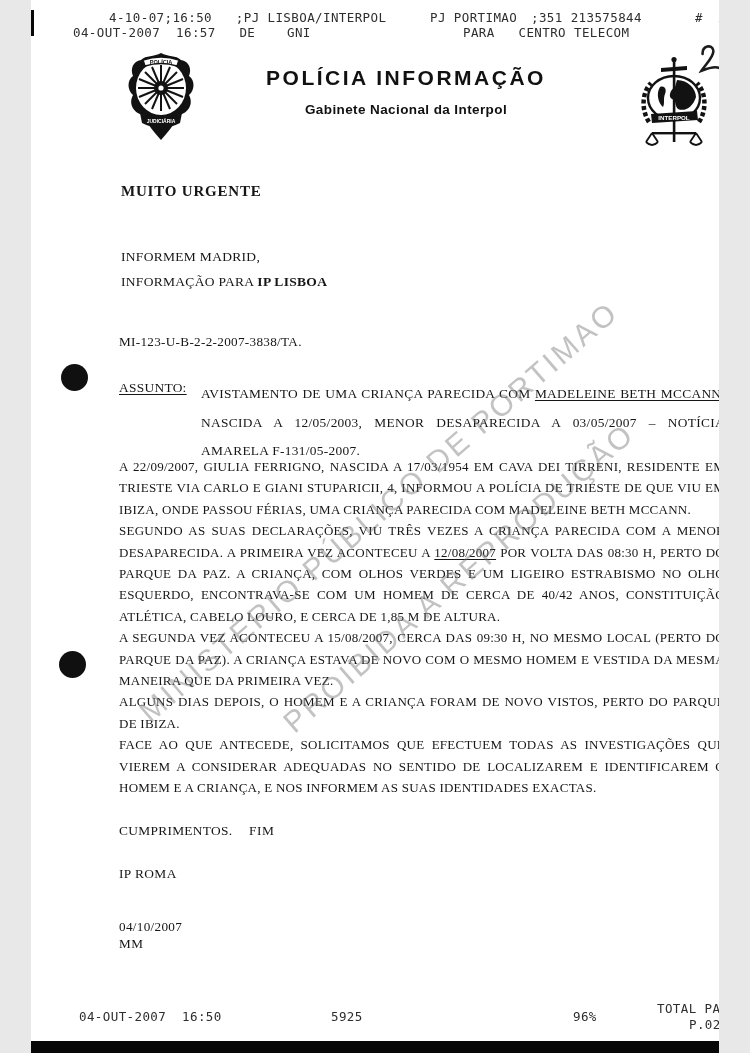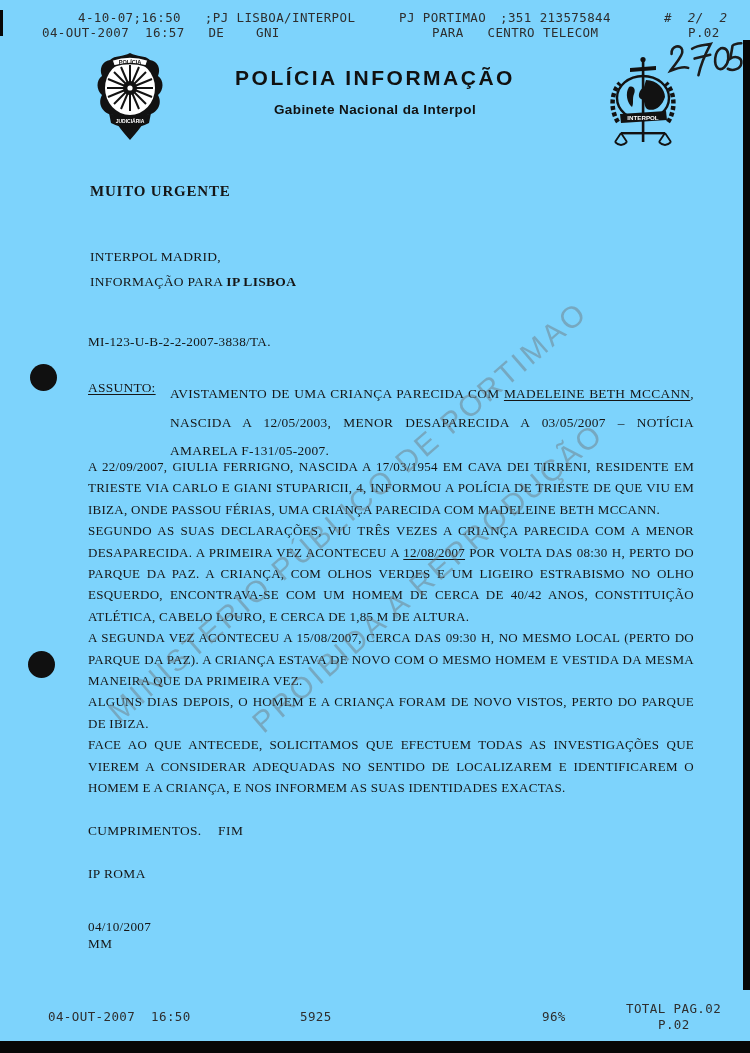--- a/index.html
+++ b/index.html
@@ -1,16 +1,16 @@
 <!DOCTYPE html>
 <html><head>
 <meta charset="utf-8">
 <style>
   html,body{margin:0;padding:0;background:#e8e8e8;}
-  .page{position:relative;width:750px;height:1053px;background:#7dd3fc;margin:0 auto;
+  .page{position:relative;width:688px;height:1053px;background:#ffffff;margin:0 auto;
         font-family:"Liberation Serif",serif;color:#161616;overflow:hidden;}
   .mono{font-family:"DejaVu Sans Mono",monospace;font-size:12.5px;color:#2e2e2e;
         letter-spacing:.4px;white-space:pre;position:absolute;}
   .abs{position:absolute;}
   .doc{font-size:13px;letter-spacing:.25px;line-height:21.4px;text-align:justify;}
   .u{text-decoration:underline;text-underline-offset:2px;}
   .b{font-weight:bold;}
   .title{font-family:"Liberation Sans",sans-serif;font-weight:bold;font-size:21px;
          letter-spacing:2.5px;color:#111;}
   .subtitle{font-family:"Liberation Sans",sans-serif;font-weight:bold;font-size:13.5px;
@@ -91,21 +91,21 @@
     <rect x="14" y="76" width="44" height="2.4" fill="#121212"></rect>
     <path d="M14 77 L8 86 M14 77 L20 86 M8 86 q6 6 12 0" fill="none" stroke="#121212" stroke-width="1.8"></path>
     <path d="M58 77 L52 86 M58 77 L64 86 M52 86 q6 6 12 0" fill="none" stroke="#121212" stroke-width="1.8"></path>
   </svg>
 
   <div class="wm" style="left:348px;top:512px;">MINISTÉRIO PÚBLICO DE PORTIMAO</div>
   <div class="wm" style="left:428px;top:578px;">PROIBIDA A REPRODUÇÃO</div>
 
   <div class="abs b" style="left:90px;top:183px;font-size:15px;letter-spacing:.8px;">MUITO URGENTE</div>
 
-  <div class="abs" style="left:90px;top:249px;font-size:13.5px;letter-spacing:.3px;">INTERPOL MADRID,</div>
+  <div class="abs" style="left:90px;top:249px;font-size:13.5px;letter-spacing:.3px;">INFORMEM MADRID,</div>
   <div class="abs" style="left:90px;top:274px;font-size:13.5px;letter-spacing:.3px;">
     <span>INFORMAÇÃO PARA </span><span class="b">IP LISBOA</span>
   </div>
 
   <div class="abs" style="left:88px;top:334px;font-size:13.2px;letter-spacing:.3px;">MI-123-U-B-2-2-2007-3838/TA.</div>
 
   <div class="abs u" style="left:88px;top:380px;font-size:13.4px;letter-spacing:.3px;">ASSUNTO:</div>
   <div class="abs" style="left:170px;top:380px;width:524px;font-size:13.4px;letter-spacing:.3px;
        line-height:28.6px;text-align:justify;"><span>AVISTAMENTO DE UMA CRIANÇA PARECIDA COM </span><span class="u">MADELEINE BETH MCCANN</span><span>, NASCIDA A 12/05/2003, MENOR DESAPARECIDA A 03/05/2007 – NOTÍCIA AMARELA F-131/05-2007.</span></div>
 

